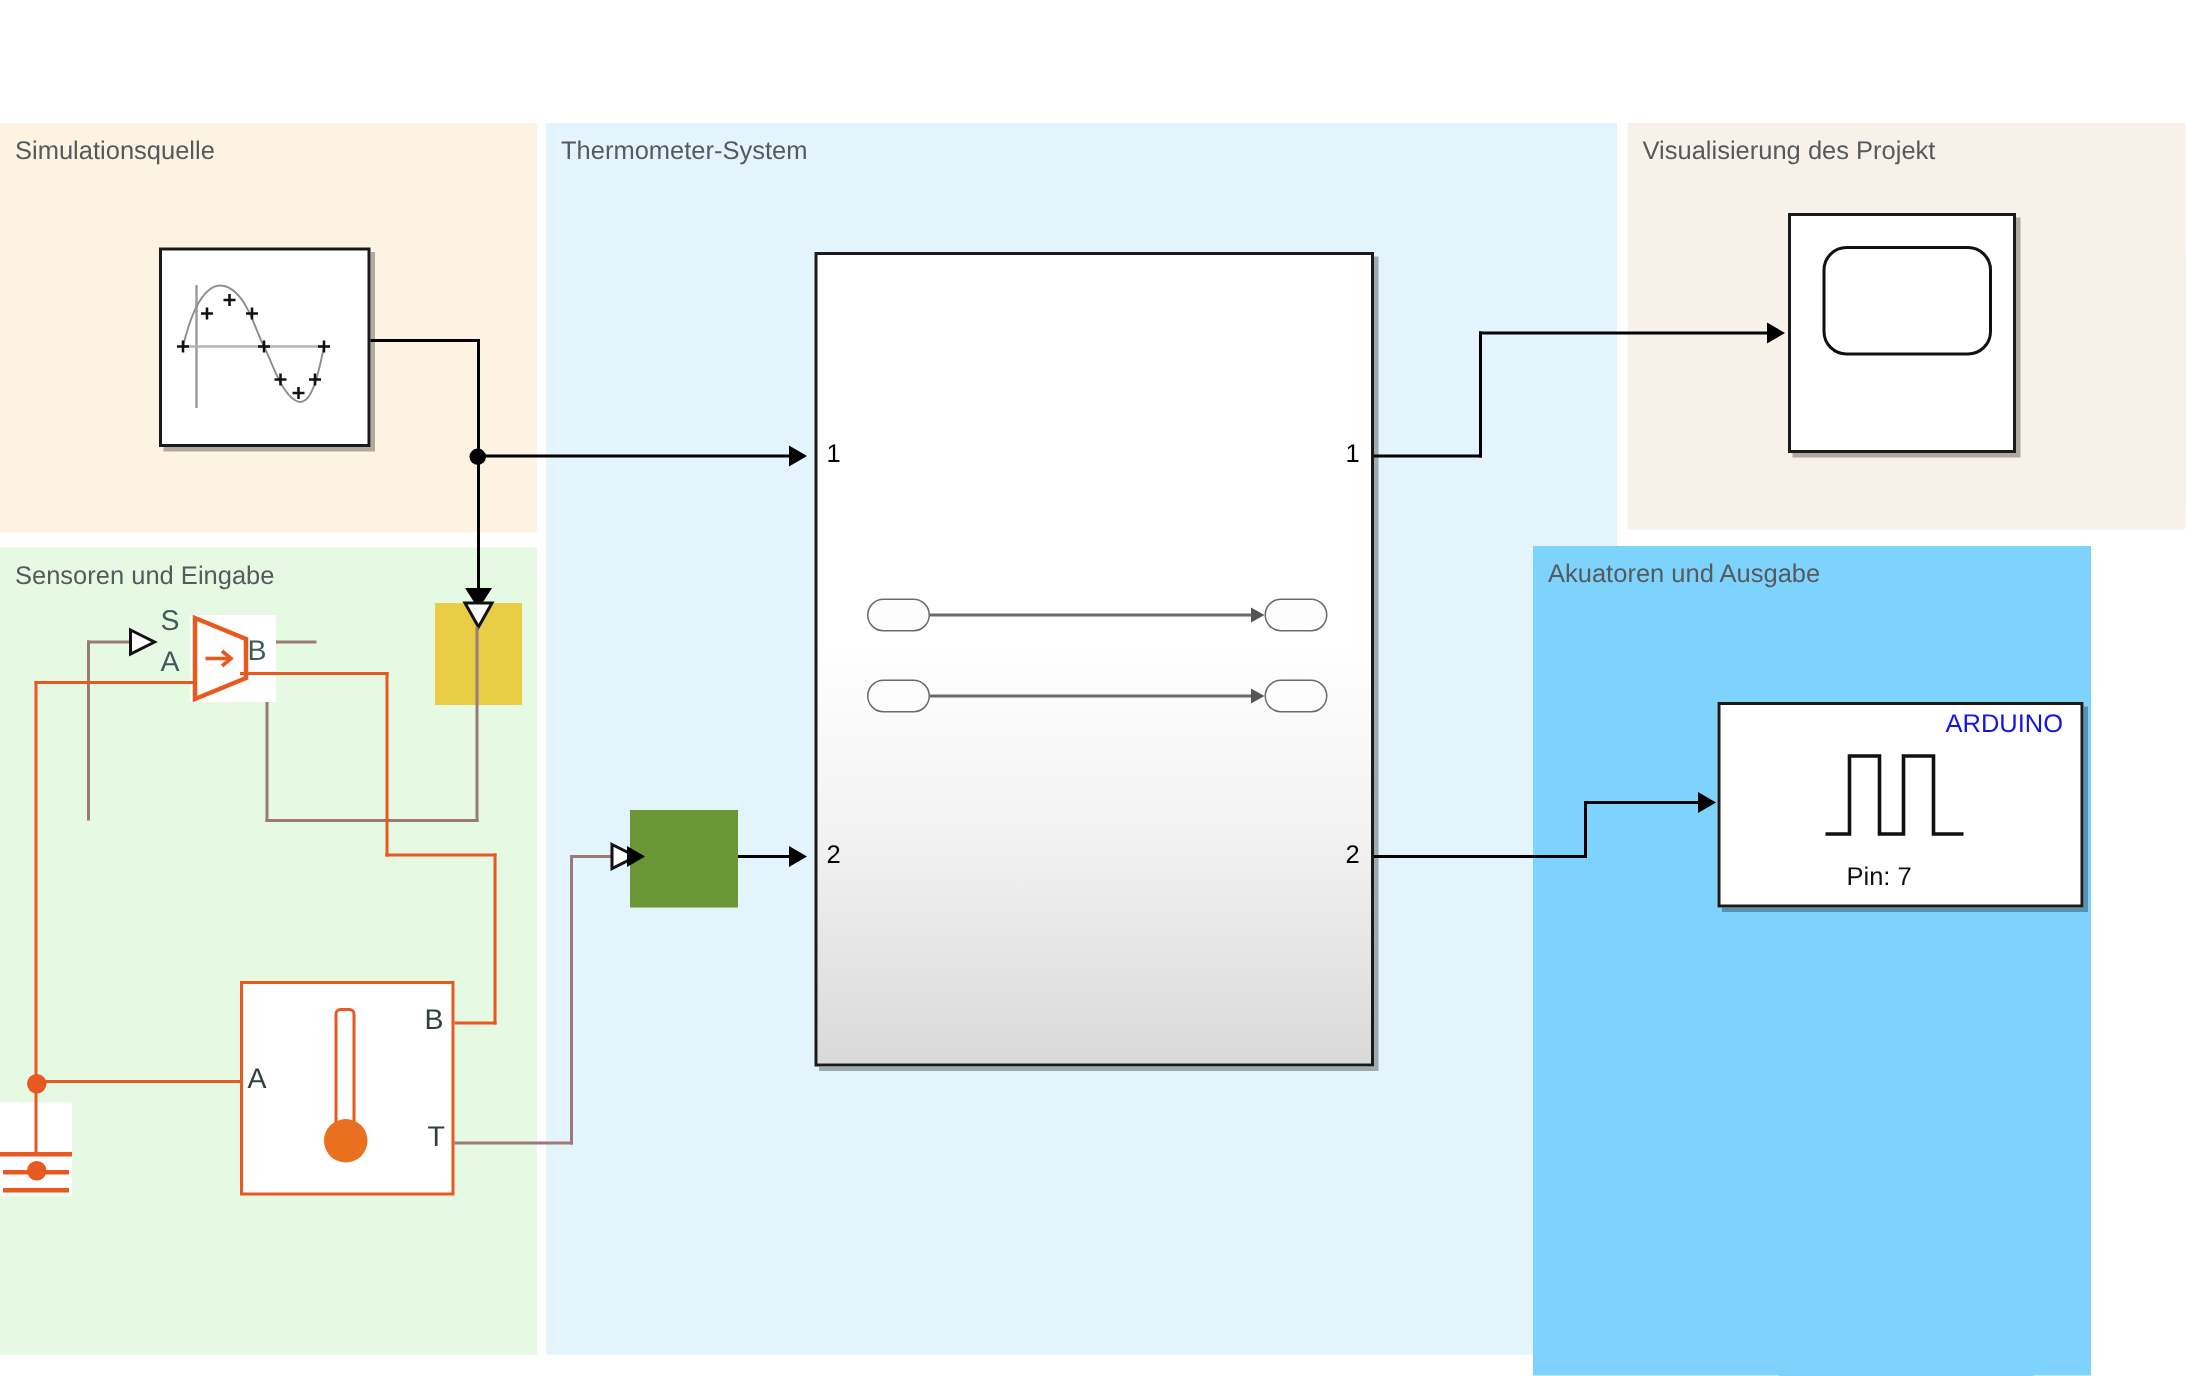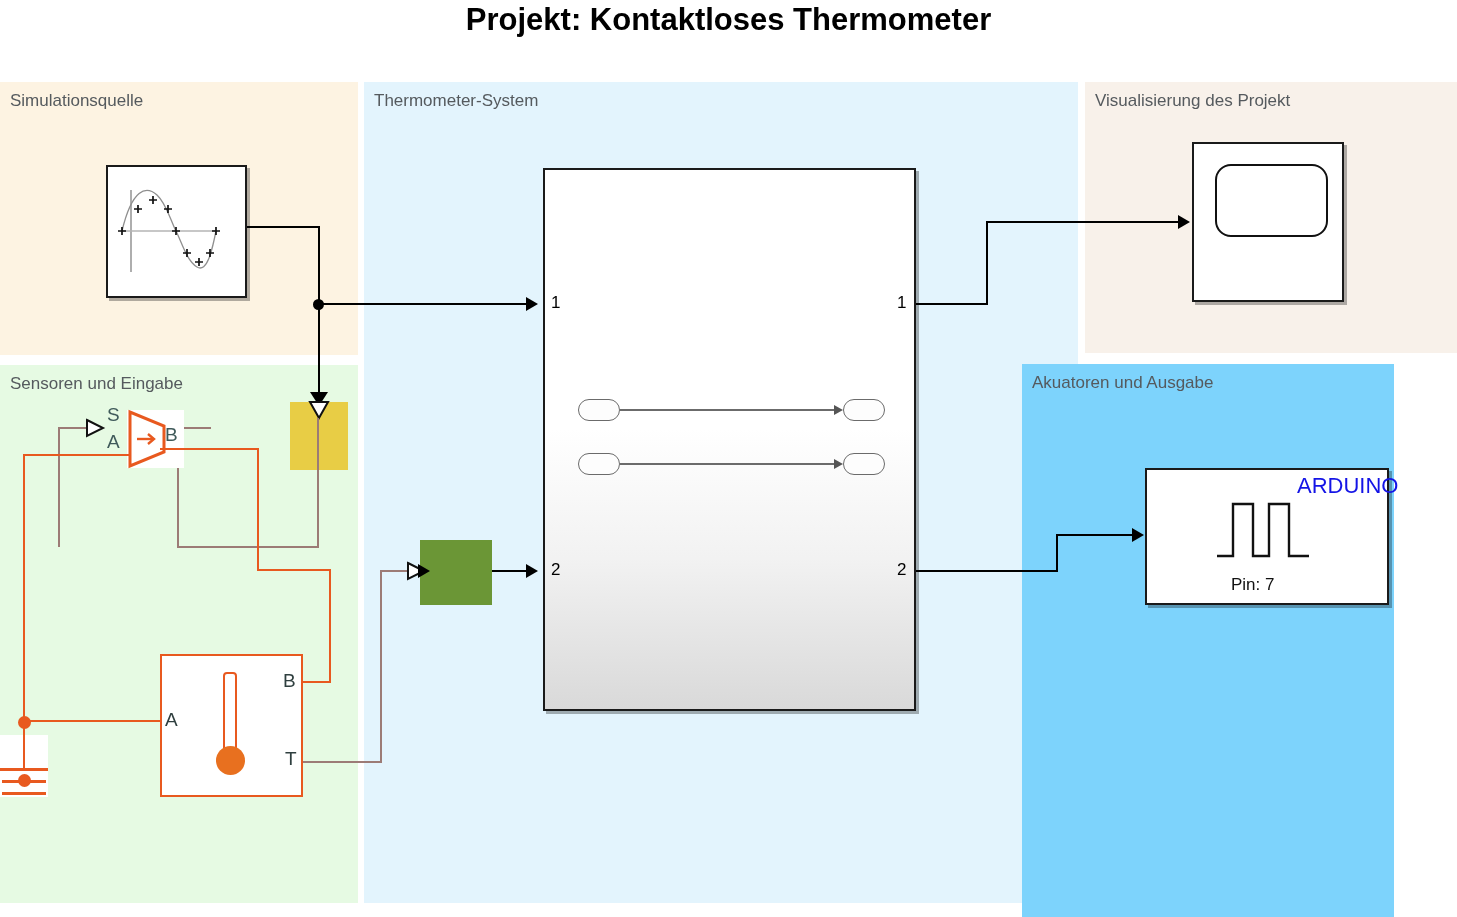--- a/index.html
+++ b/index.html
@@ -41,21 +41,21 @@
   
   #subsystem{background:linear-gradient(to bottom,#ffffff 0%,#ffffff 48%,#f2f2f2 72%,#d9d9d9 100%);}
   .pill{position:absolute;box-sizing:border-box;width:42px;height:22px;border-radius:11px;
         border:1.5px solid #6b6b6b;background:#fdfdfd;}
 
   
   .scope-screen{position:absolute;box-sizing:border-box;border:2px solid #111;
        border-radius:16px;background:#fff;}
 
   
-  .ard-label{position:absolute;color:#1414e6;font-size:22px;}
+  .ard-label{position:absolute;color:#1414e6;font-size:17px;}
   .ard-pin{position:absolute;color:#111;font-size:17px;white-space:nowrap;}
 
   
   .sine-inner{position:absolute;left:0;top:0;}
 
   
   .sblk{position:absolute;box-sizing:border-box;background:#fff;border:2.5px solid #e8591f;}
   .plabel{position:absolute;font-size:19px;color:#3f5a5a;}
   .plabel-dark{position:absolute;font-size:19px;color:#2f3f3f;}
   .yellowblk{position:absolute;background:#e8cd45;}
@@ -66,21 +66,20 @@
   .thermo-bulb{position:absolute;border-radius:50%;background:#e8701f;}
 
   .gnd-line{position:absolute;background:#e8591f;height:3px;}
   .gnd-bg{position:absolute;background:#fff;}
 </style>
 </head>
 <body>
 
 <div id="canvas">
 
-  <div class="title">Projekt: Kontaktloses Thermometer</div>
 
   <div class="panel" style="left:0px;top:82px;width:358px;height:273px;background:#fdf3e2;text-decoration:underline;">
     <div class="panel-label">Simulationsquelle</div>
   </div>
 
   <div class="panel" style="left:0px;top:365px;width:358px;height:538px;background:#e6fae3;">
     <div class="panel-label">Sensoren und Eingabe</div>
   </div>
 
   <div class="panel" style="left:364px;top:82px;width:714px;height:821px;background:#e3f4fd;">

